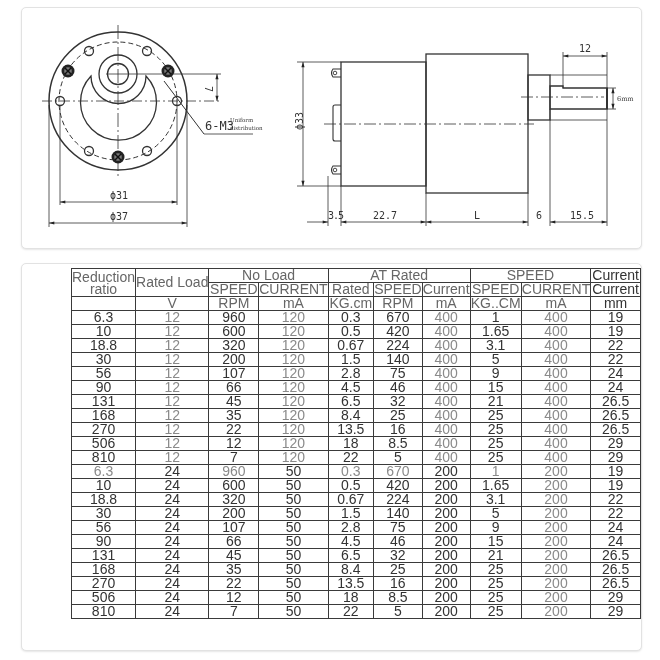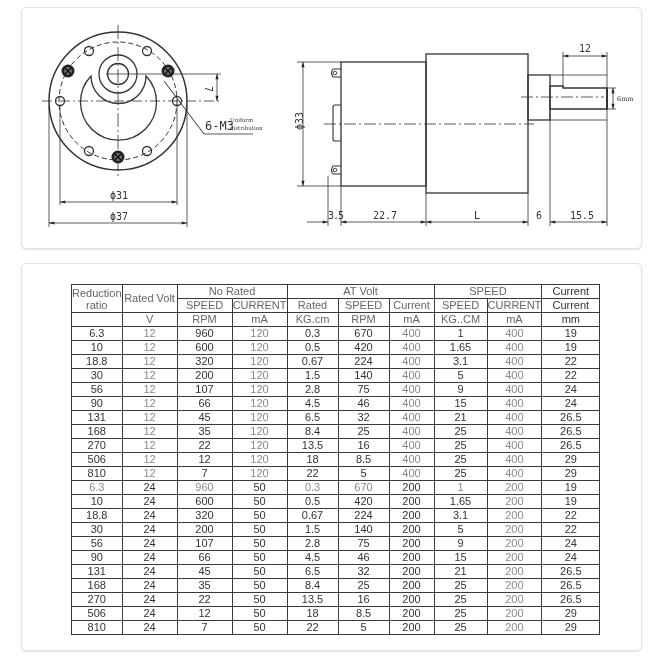--- a/index.html
+++ b/index.html
@@ -12,23 +12,23 @@
     border: 1px solid #e2e2e2; border-radius: 5px;
     box-shadow: 0 1px 2px rgba(0,0,0,0.10);
   }
   #drawing-panel { left: 21px; top: 7px; width: 619px; height: 240px; }
   #table-panel { left: 21px; top: 263px; width: 619px; height: 386px; }
   #drawing-svg { position: absolute; left: -21px; top: -7px; }
   .dim-text { font-family: "DejaVu Sans Mono", monospace; fill: #333; }
   .note-text { font-family: "DejaVu Serif", serif; fill: #333; }
 
   table.spec {
-    position: absolute; left: 49px; top: 20px;
+    position: absolute; left: 49px; top: 4px;
     border-collapse: collapse; table-layout: fixed;
-    font-size: 11px; color: #555;
+    font-size: 14px; color: #555;
   }
   table.spec td, table.spec th {
     border: 1.2px solid #3a3a3a; padding: 0; height: 13px; line-height: 13px;
     text-align: center; font-weight: normal; white-space: nowrap; overflow: hidden;
   }
   table.spec th { color: #666; }
   table.spec .dark { color: #333; }
   table.spec .light { color: #8a8a8a; }
   table.spec .gb-head { color: #333; }
 </style>
@@ -185,23 +185,23 @@
         <col style="width:53px">
       <col style="width:53px">
         <col style="width:58px">
     </colgroup>
     <thead>
       <tr>
         <th rowspan="2" class="" style="line-height:12px">
           <span>Reduction</span><br>
           <span>ratio</span>
         </th>
-        <th rowspan="2">Rated Volt</th>
-        <th colspan="2">No Rated</th>
-        <th colspan="3">AT Volt</th>
+        <th rowspan="2">Rated Load</th>
+        <th colspan="2">No Load</th>
+        <th colspan="3">AT Rated</th>
         <th colspan="2">SPEED</th>
         <th class="gb-head">Current</th>
       </tr>
       <tr>
         <th>SPEED</th>
         <th>CURRENT</th>
         <th>Rated</th>
         <th>SPEED</th>
         <th>Current</th>
         <th>SPEED</th>

